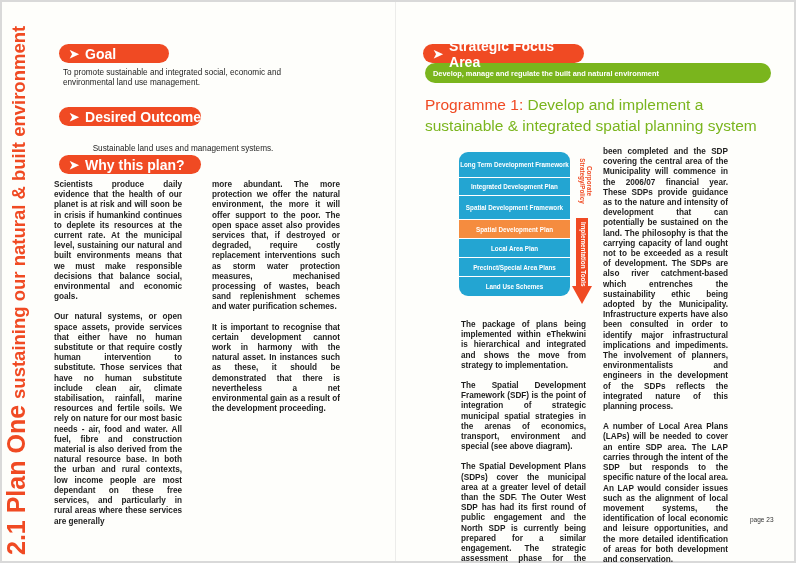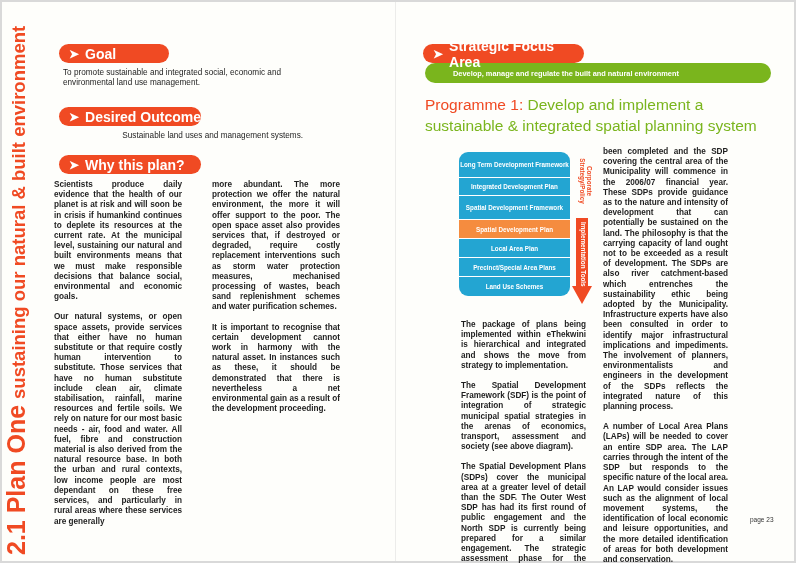--- a/index.html
+++ b/index.html
@@ -33,21 +33,21 @@
     display:flex; align-items:center; padding-left:10px; box-sizing:border-box;
     font-size:14px;
   }
   .pill .arrow { font-size:12px; margin-right:6px; }
   .para { position:absolute; font-size:8.2px; line-height:10.2px; text-align:justify; color:#1e1e1e; }
   .para p { margin:0 0 10px 0;font-weight:bold; }
 
   .green-bar {
     position:absolute; left:425px; top:63px; width:346px; height:20px;
     border-radius:10px; background:#7ab51d; color:#fff; font-weight:bold;
-    font-size:7.4px; display:flex; align-items:center; padding-left:28px; box-sizing:border-box;
+    font-size:7.4px; display:flex; align-items:center; padding-left:8px; box-sizing:border-box;
   }
   .prog-title {
     position:absolute; left:425px; top:94px; width:360px;
     font-size:15.5px; line-height:21px; font-weight:normal; color:#7ab51d;
   }
   .prog-title .lead { color:#f04a23; }
 
   
   .diagram {
     position:absolute; left:459px; top:152px; width:111px; height:144px;
@@ -88,21 +88,21 @@
 <div class="pill" style="left:59px;top:44px;width:110px;">
   <span class="arrow">➤</span>
   <span>Goal</span>
 </div>
 <div class="para" style="left:63px;top:68px;width:240px;text-align:left;">To promote sustainable and integrated social, economic and environmental land use management.</div>
 
 <div class="pill" style="left:59px;top:107px;width:142px;">
   <span class="arrow">➤</span>
   <span>Desired Outcome</span>
 </div>
-<div class="para" style="left:63px;top:131px;width:240px;text-align:right;">Sustainable land uses and management systems.</div>
+<div class="para" style="left:63px;top:144px;width:240px;text-align:center;">Sustainable land uses and management systems.</div>
 
 <div class="pill" style="left:59px;top:155px;width:142px;">
   <span class="arrow">➤</span>
   <span>Why this plan?</span>
 </div>
 
 <div class="para" style="left:54px;top:180px;width:128px;">
   <p>Scientists produce daily evidence that the health of our planet is at risk and will soon be in crisis if humankind continues to deplete its resources at the current rate. At the municipal level, sustaining our natural and built environments means that we must make responsible decisions that balance social, environmental and economic goals.</p>
   <p>Our natural systems, or open space assets, provide services that either have no human substitute or that require costly human intervention to substitute. Those services that have no human substitute include clean air, climate stabilisation, rainfall, marine resources and fertile soils. We rely on nature for our most basic needs - air, food and water. All fuel, fibre and construction material is also derived from the natural resource base. In both the urban and rural contexts, low income people are most dependant on these free services, and particularly in rural areas where these services are generally</p>
 </div>
@@ -132,21 +132,21 @@
   <div class="tier" style="height:19px;">Land Use Schemes</div>
 </div>
 <div class="rot-label" style="left:593px;top:153px;width:56px;white-space:normal;text-align:center;">Corporate Strategy/Policy</div>
 <svg class="impl-arrow" viewBox="0 0 20 86">
   <path d="M4 0 H16 V68 H20 L10 86 L0 68 H4 Z" fill="#f04a23"></path>
 </svg>
 <div class="impl-label">Implementation Tools</div>
 
 <div class="para" style="left:461px;top:320px;width:125px;">
   <p>The package of plans being implemented within eThekwini is hierarchical and integrated and shows the move from strategy to implementation.</p>
-  <p>The Spatial Development Framework (SDF) is the point of integration of strategic municipal spatial strategies in the arenas of economics, transport, assessment and society (see above diagram).</p>
+  <p>The Spatial Development Framework (SDF) is the point of integration of strategic municipal spatial strategies in the arenas of economics, transport, environment and special (see above diagram).</p>
   <p>The Spatial Development Plans (SDPs) cover the municipal area at a greater level of detail than the SDF. The Outer West SDP has had its first round of public engagement and the North SDP is currently being prepared for a similar engagement. The strategic assessment phase for the South SDP has recently</p>
 </div>
 <div class="para" style="left:603px;top:147px;width:125px;">
   <p>been completed and the SDP covering the central area of the Municipality will commence in the 2006/07 financial year. These SDPs provide guidance as to the nature and intensity of development that can potentially be sustained on the land. The philosophy is that the carrying capacity of land ought not to be exceeded as a result of development. The SDPs are also river catchment-based which entrenches the sustainability ethic being adopted by the Municipality. Infrastructure experts have also been consulted in order to identify major infrastructural implications and impediments. The involvement of planners, environmentalists and engineers in the development of the SDPs reflects the integrated nature of this planning process.</p>
   <p>A number of Local Area Plans (LAPs) will be needed to cover an entire SDP area. The LAP carries through the intent of the SDP but responds to the specific nature of the local area. An LAP would consider issues such as the alignment of local movement systems, the identification of local economic and leisure opportunities, and the more detailed identification of areas for both development and conservation.</p>
   <p>Precinct or Special Area Plans will be undertaken for areas within the LAP that require special attention. Florida Road would, for example, be a heritage precinct since it is in high demand for</p>
 </div>
 
 <div class="page-num">page 23</div>
 

